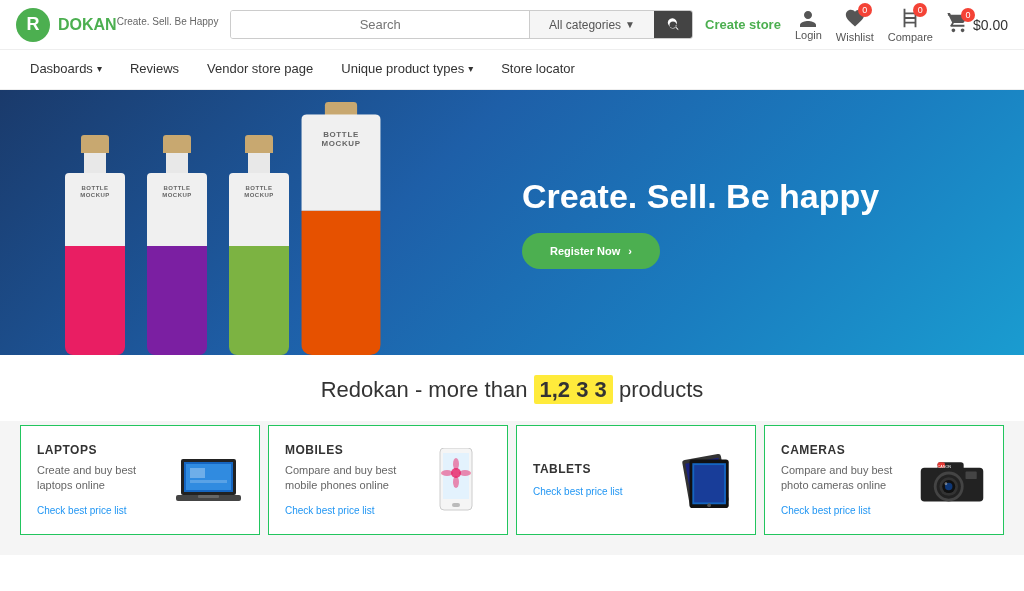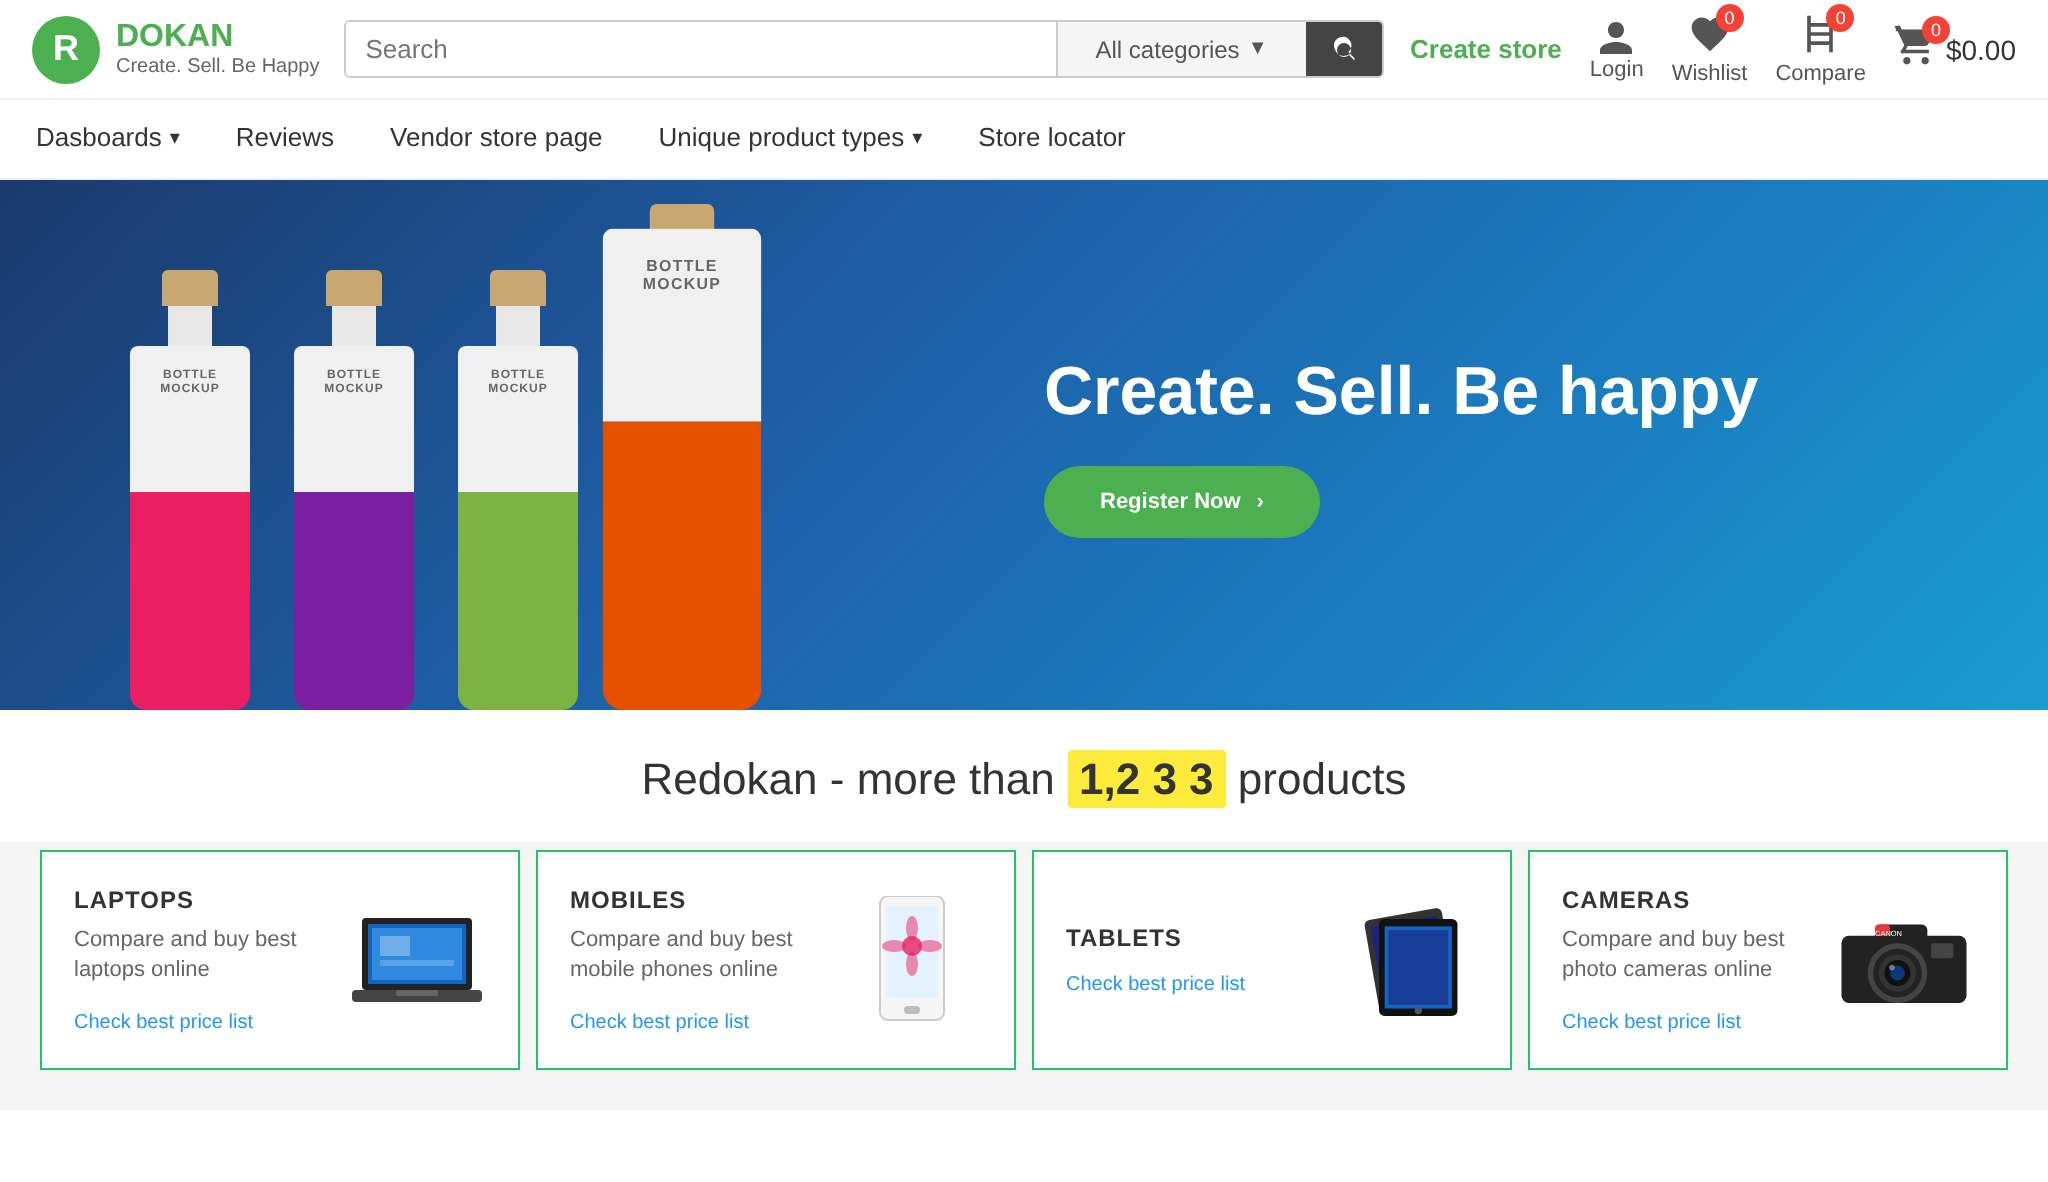--- a/index.html
+++ b/index.html
@@ -22,40 +22,41 @@
       min-width: 130px;
     }
     .logo-circle {
       width: 34px; height: 34px;
       background: #4caf50;
       border-radius: 50%;
       display: flex; align-items: center; justify-content: center;
       color: #fff; font-weight: bold; font-size: 18px;
     }
     .logo-text-area {
-      display: flex; flex-direction: column; line-height: 1.1;
+      display: flex; flex-direction: row; line-height: 1.1;
     }
     .logo-dokan { color: #4caf50; font-weight: bold; font-size: 16px; }
     .logo-sub { font-size: 10px; color: #666; }
 
     .search-bar {
       display: flex;
       flex: 1;
       max-width: 520px;
       border: 1px solid #ccc;
       border-radius: 3px;
       overflow: hidden;
     }
     .search-input {
       flex: 1;
       border: none;
       outline: none;
       padding: 6px 10px;
       font-size: 13px;
       color: #0f172a;
+      text-align: center;
     }
     .search-category {
       display: flex;
       align-items: center;
       padding: 0 19px;
       background: #f5f5f5;
       border-left: 1px solid #ccc;
       font-size: 12px;
       color: #555;
       cursor: pointer;
@@ -110,21 +111,21 @@
     }
     .cart-icon-wrap {
       position: relative;
     }
     .cart-icon-wrap svg { width: 22px; height: 22px; fill: #555; }
 
     
     .nav-bar {
       display: flex;
       align-items: center;
-      padding: 0 16px;
+      padding: 0 28px;
       background: #fff;
       border-bottom: 1px solid #eee;
       height: 40px;
       gap: 24px;
     }
     .nav-item {
       font-size: 13px;
       color: #333;
       cursor: pointer;
       display: flex;
@@ -436,21 +437,21 @@
   <span>Redokan - more than</span>
   <span class="highlight-count">1,2 3 3</span>
   <span>products</span>
 </div>
 
 <div class="category-cards">
 
   <div class="category-card">
     <div class="category-text">
       <div class="category-title">LAPTOPS</div>
-      <div class="category-desc">Compare and buy best laptops online</div>
+      <div class="category-desc">Create and buy best laptops online</div>
       <a class="category-link">Check best price list</a>
     </div>
     <div class="category-img">
 
       <svg width="65" height="50" viewBox="0 0 65 50">
         <rect x="5" y="4" width="55" height="36" rx="2" fill="#222"></rect>
         <rect x="8" y="7" width="49" height="30" fill="#1565c0"></rect>
         <rect x="10" y="9" width="45" height="26" fill="#42a5f5" opacity="0.6"></rect>
         <rect x="14" y="13" width="15" height="10" fill="#fff" opacity="0.3"></rect>
         <rect x="14" y="25" width="37" height="3" fill="#fff" opacity="0.2"></rect>

